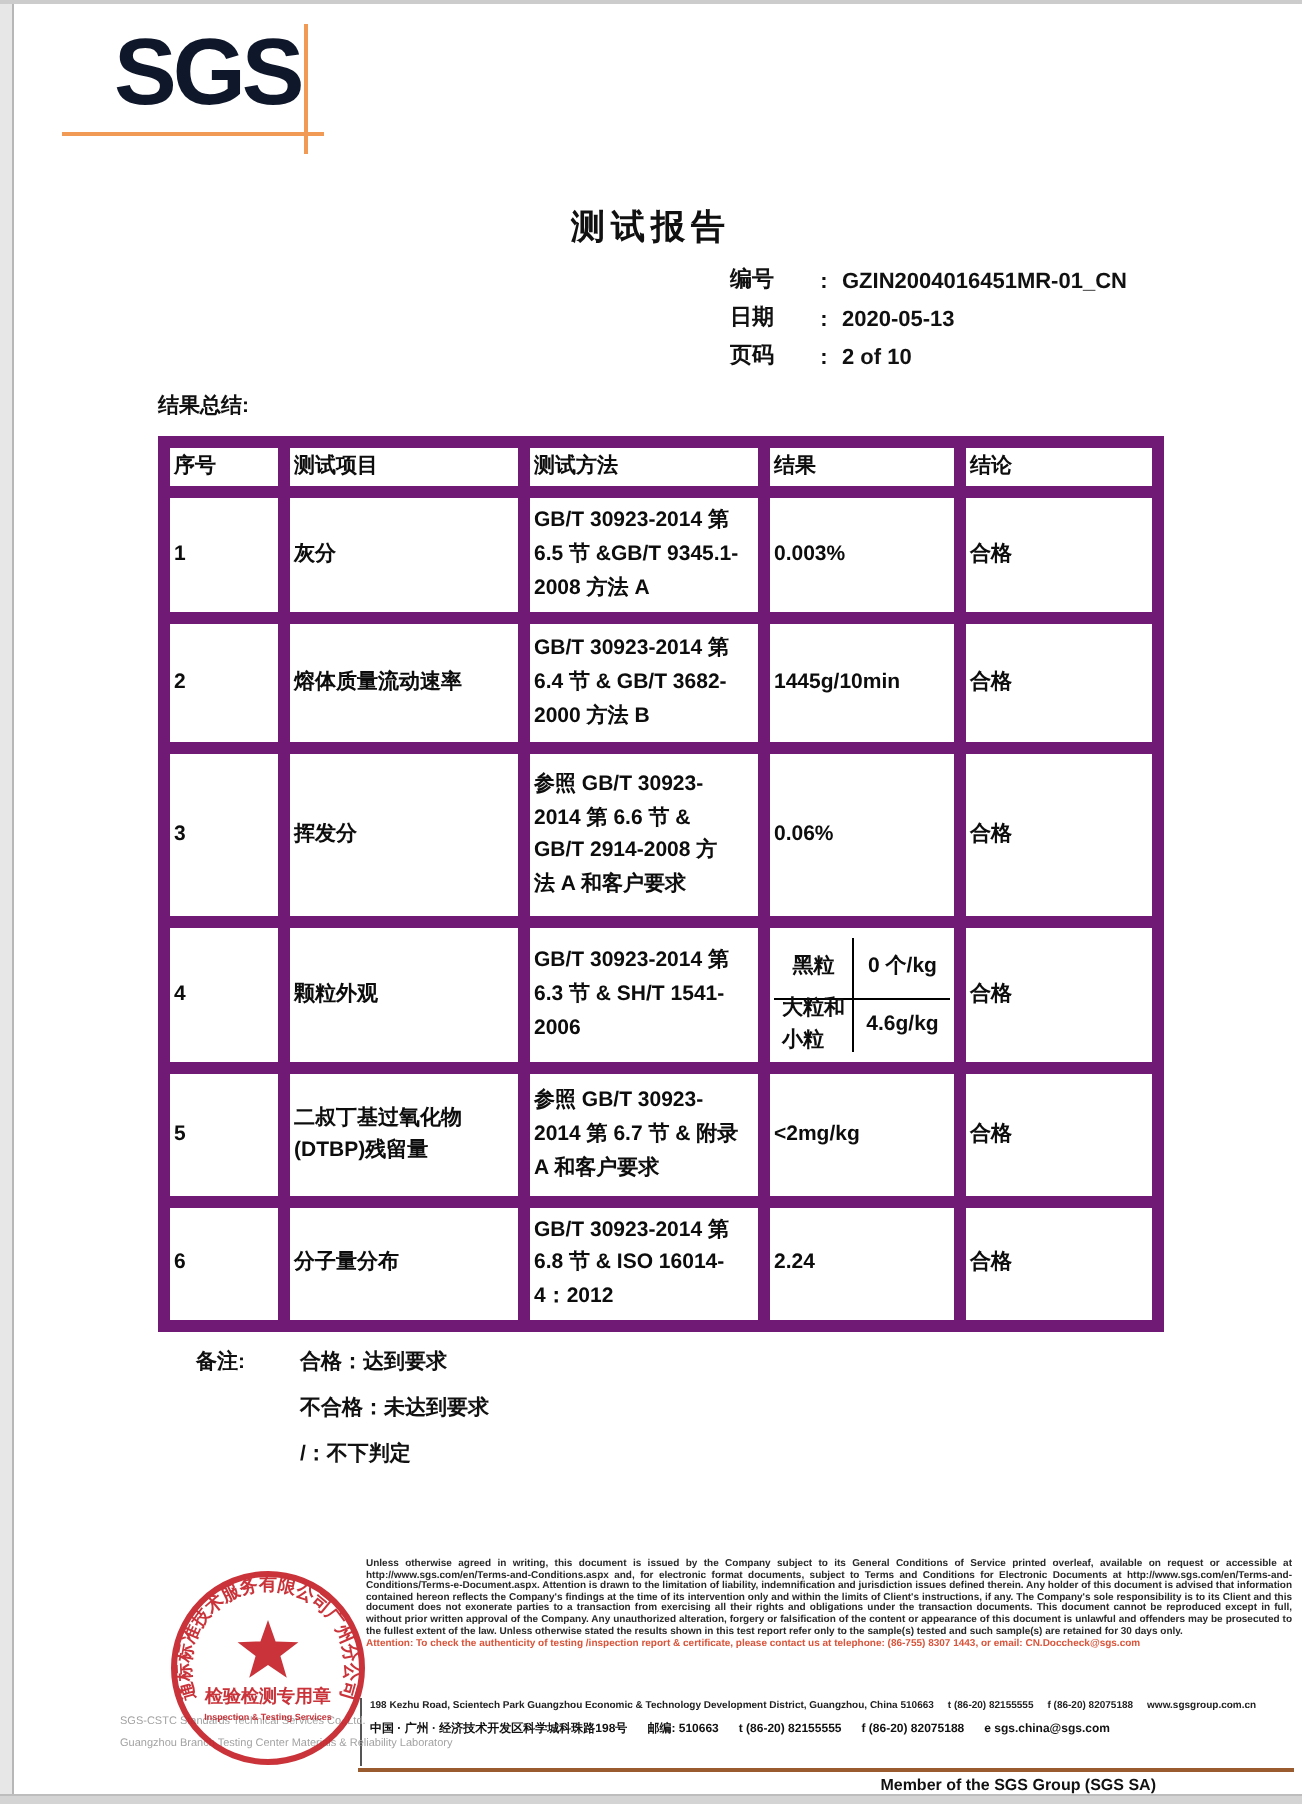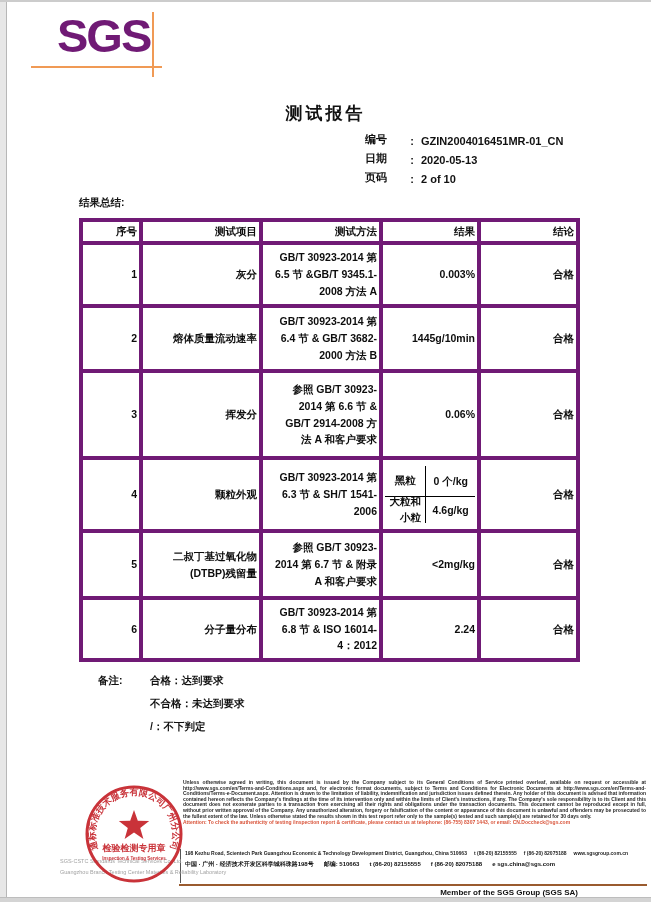--- a/index.html
+++ b/index.html
@@ -6,38 +6,38 @@
   *{box-sizing:border-box;}
   body{font-family:"Liberation Sans","DejaVu Sans",sans-serif;color:#111;}
   #page{position:relative;width:651px;height:902px;background:#fff;overflow:hidden;}
 
   
   .edge-left{position:absolute;left:0;top:0;width:7px;height:902px;background:#e7e7e7;border-right:1px solid #b7b7b7;}
   .edge-top{position:absolute;left:0;top:0;width:651px;height:2px;background:#cccccc;}
   .edge-bottom{position:absolute;left:0;bottom:0;width:651px;height:5px;background:#d4d4d4;border-top:1px solid #bdbdbd;}
 
   
-  .logo-text{position:absolute;left:57px;top:12px;font-size:47px;font-weight:bold;letter-spacing:-2px;color:#701a75;line-height:1;}
+  .logo-text{position:absolute;left:57px;top:12px;font-size:47px;font-weight:bold;letter-spacing:-2px;color:#0f172a;line-height:1;}
   .logo-hline{position:absolute;left:31px;top:66px;width:131px;height:2px;background:#f09a55;}
   .logo-vline{position:absolute;left:152px;top:12px;width:2px;height:65px;background:#f09a55;}
 
   
   .doc-title{position:absolute;left:0;right:0;top:102px;text-align:center;font-size:17px;font-weight:bold;letter-spacing:3px;}
   .meta{position:absolute;left:365px;top:128px;font-size:11px;font-weight:bold;}
   .meta-row{display:flex;height:19px;align-items:flex-end;}
   .meta-label{width:38px;}
   .meta-colon{width:18px;text-align:center;}
   .meta-value{white-space:nowrap;}
 
   
   .section-title{position:absolute;left:79px;top:196px;font-size:10.5px;font-weight:600;}
 
   
   table.results{position:absolute;left:79px;top:218px;width:497px;border-collapse:collapse;table-layout:fixed;font-size:10.5px;font-weight:600;color:#0d0d0d;}
-  table.results th,table.results td{border:4px solid #701a75;text-align:right;vertical-align:middle;padding:1px 2px;line-height:1.6;}
+  table.results th,table.results td{border:6px solid #701a75;text-align:left;vertical-align:middle;padding:1px 2px;line-height:1.6;}
   table.results th{font-weight:600;}
   .pre{white-space:pre-line;}
   tr.hh{height:23px;} tr.h1{height:63px;} tr.h2{height:65px;} tr.h3{height:87px;}
   tr.h4{height:73px;} tr.h5{height:67px;} tr.h6{height:62px;}
   td.split-cell{padding:0;vertical-align:top;}
   .split{display:flex;flex-direction:column;height:57px;}
   .split-row{display:flex;flex:1;min-height:0;}
   .split-row.top{flex:0 0 31px;border-bottom:1px solid #000;}
   .split-label{width:46%;border-right:1px solid #000;display:flex;align-items:center;justify-content:center;white-space:pre-line;line-height:1.5;}
   .split-value{flex:1;display:flex;align-items:center;justify-content:center;}

